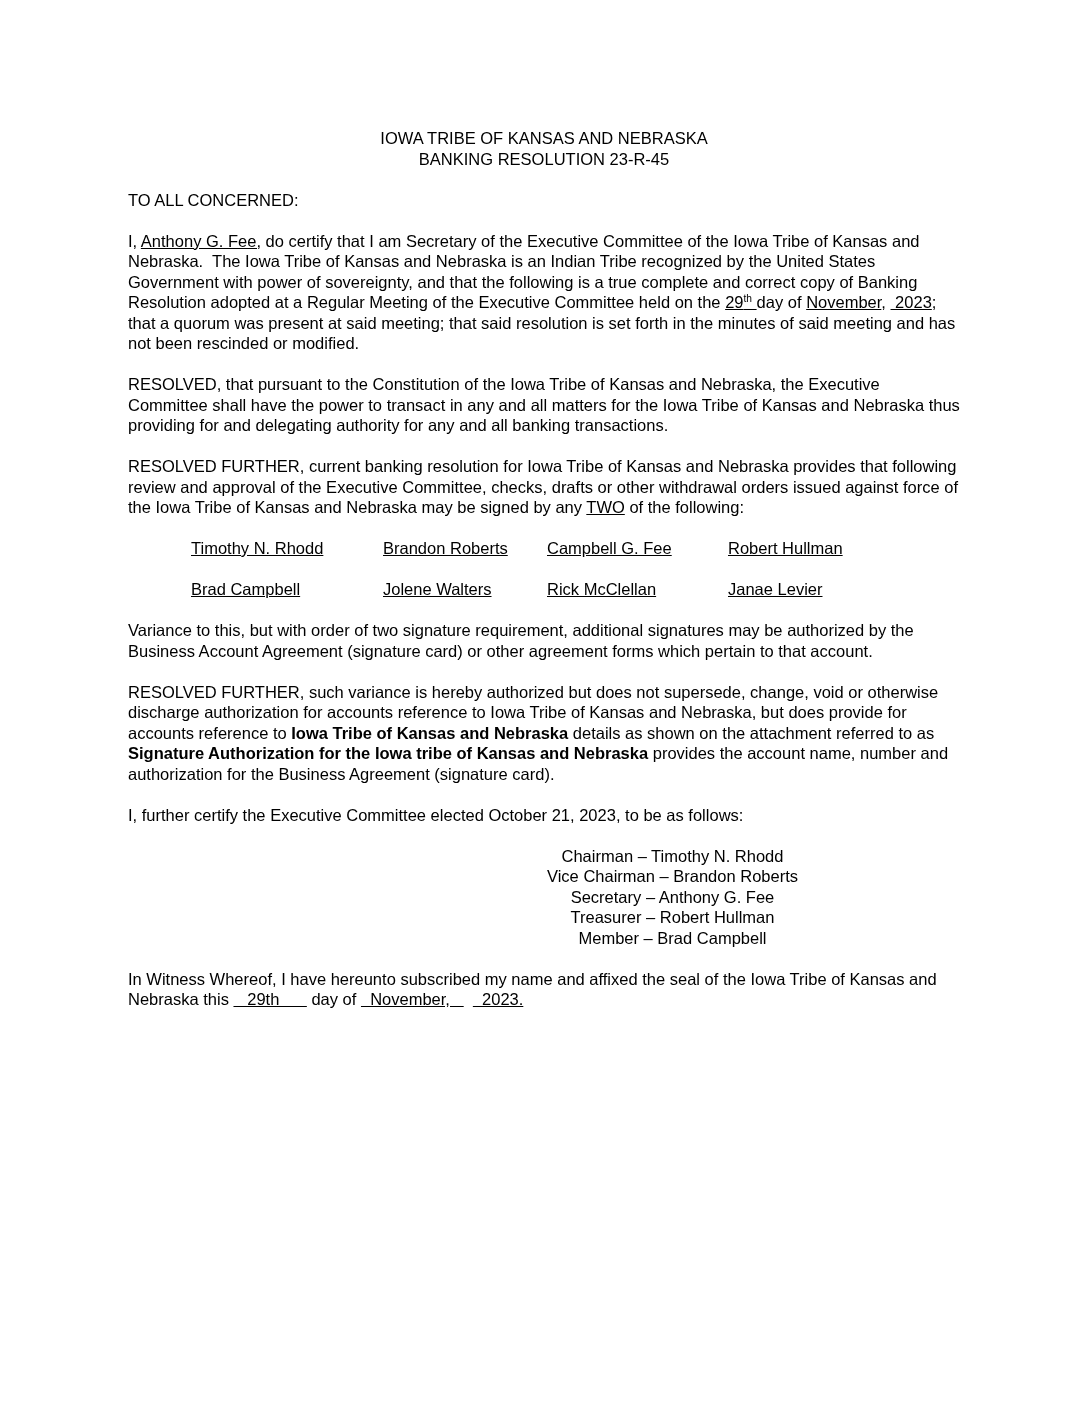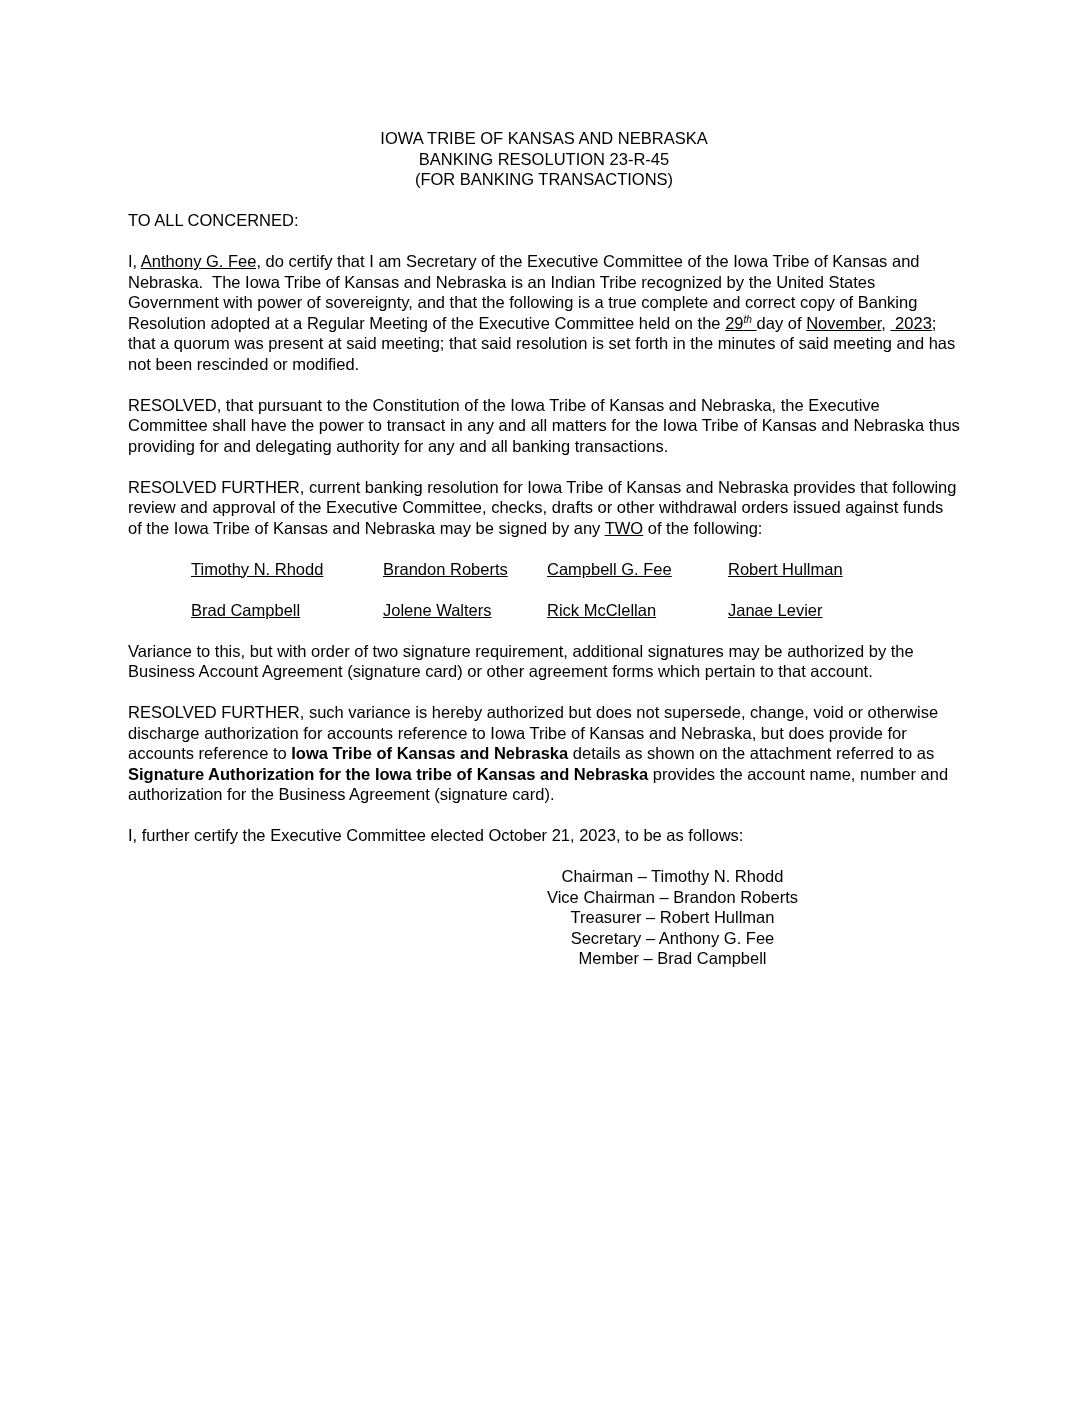--- a/index.html
+++ b/index.html
@@ -24,40 +24,39 @@
     display: grid;
     grid-template-columns: 192px 164px 181px auto;
     margin: 0 0 20.5px 63px;
     white-space: pre;
     text-decoration: underline;
   }
   .center-name { margin: 0 0 20.5px 322px; white-space: pre; }
   .officers { margin: 0 0 20.5px 257px; text-align: center; }
   .u { text-decoration: underline; }
   .b { font-weight: bold; }
-  sup { font-size: 0.62em; vertical-align: super; line-height: 0; font-style: italic; }
+  sup { font-size: 0.62em; vertical-align: super; line-height: 0; }
 </style>
 </head>
 <body>
 
 <div class="page">
 
   <div class="title-block">
     <div>IOWA TRIBE OF KANSAS AND NEBRASKA</div>
     <div>BANKING RESOLUTION 23-R-45</div>
-    <div>(FOR BANKING TRANSACTIONS)</div>
   </div>
 
   <p class="para">TO ALL CONCERNED:</p>
 
   <p class="para"><span>I, </span><span class="u">Anthony G. Fee,</span><span> do certify that I am Secretary of the Executive Committee of the Iowa Tribe of Kansas and Nebraska.  The Iowa Tribe of Kansas and Nebraska is an Indian Tribe recognized by the United States Government with power of sovereignty, and that the following is a true complete and correct copy of Banking Resolution adopted at a Regular Meeting of the Executive Committee held on the </span><span class="u">29</span><span class="u"><sup>th</sup></span><span class="u"> </span><span>day of </span><span class="u">November</span><span>, </span><span class="u"> 2023</span><span>; that a quorum was present at said meeting; that said resolution is set forth in the minutes of said meeting and has not been rescinded or modified.</span></p>
 
   <p class="para">RESOLVED, that pursuant to the Constitution of the Iowa Tribe of Kansas and Nebraska, the Executive Committee shall have the power to transact in any and all matters for the Iowa Tribe of Kansas and Nebraska thus providing for and delegating authority for any and all banking transactions.</p>
 
-  <p class="para"><span>RESOLVED FURTHER, current banking resolution for Iowa Tribe of Kansas and Nebraska provides that following review and approval of the Executive Committee, checks, drafts or other withdrawal orders issued against funds of the Iowa Tribe of Kansas and Nebraska may be signed by any </span><span class="u">TWO</span><span> of the following:</span></p>
+  <p class="para"><span>RESOLVED FURTHER, current banking resolution for Iowa Tribe of Kansas and Nebraska provides that following review and approval of the Executive Committee, checks, drafts or other withdrawal orders issued against force of the Iowa Tribe of Kansas and Nebraska may be signed by any </span><span class="u">TWO</span><span> of the following:</span></p>
 
   <div class="names-row">
     <span>Timothy N. Rhodd</span>
     <span>Brandon Roberts</span>
     <span>Campbell G. Fee</span>
     <span>Robert Hullman</span>
   </div>
 
   <div class="names-row">
     <span>Brad Campbell</span>
@@ -70,19 +69,20 @@
   <p class="para">Variance to this, but with order of two signature requirement, additional signatures may be authorized by the Business Account Agreement (signature card) or other agreement forms which pertain to that account.</p>
 
   <p class="para"><span>RESOLVED FURTHER, such variance is hereby authorized but does not supersede, change, void or otherwise discharge authorization for accounts reference to Iowa Tribe of Kansas and Nebraska, but does provide for accounts reference to </span><span class="b">Iowa Tribe of Kansas and Nebraska</span><span> details as shown on the attachment referred to as </span><span class="b">Signature Authorization for the Iowa tribe of Kansas and Nebraska</span><span> provides the account name, number and authorization for the Business Agreement (signature card).</span></p>
 
 
   <p class="para">I, further certify the Executive Committee elected October 21, 2023, to be as follows:</p>
 
   <div class="officers">
     <div>Chairman – Timothy N. Rhodd</div>
     <div>Vice Chairman – Brandon Roberts</div>
+    <div>Secretary – Anthony G. Fee</div>
     <div>Treasurer – Robert Hullman</div>
-    <div>Secretary – Anthony G. Fee</div>
     <div>Member – Brad Campbell</div>
   </div>
 
+  <p class="para"><span>In Witness Whereof, I have hereunto subscribed my name and affixed the seal of the Iowa Tribe of Kansas and Nebraska this </span><span class="u">   29th      </span><span> day of </span><span class="u">  November,   </span><span>  </span><span class="u">  2023.</span></p>
 
 </div>
 
 </body></html>

